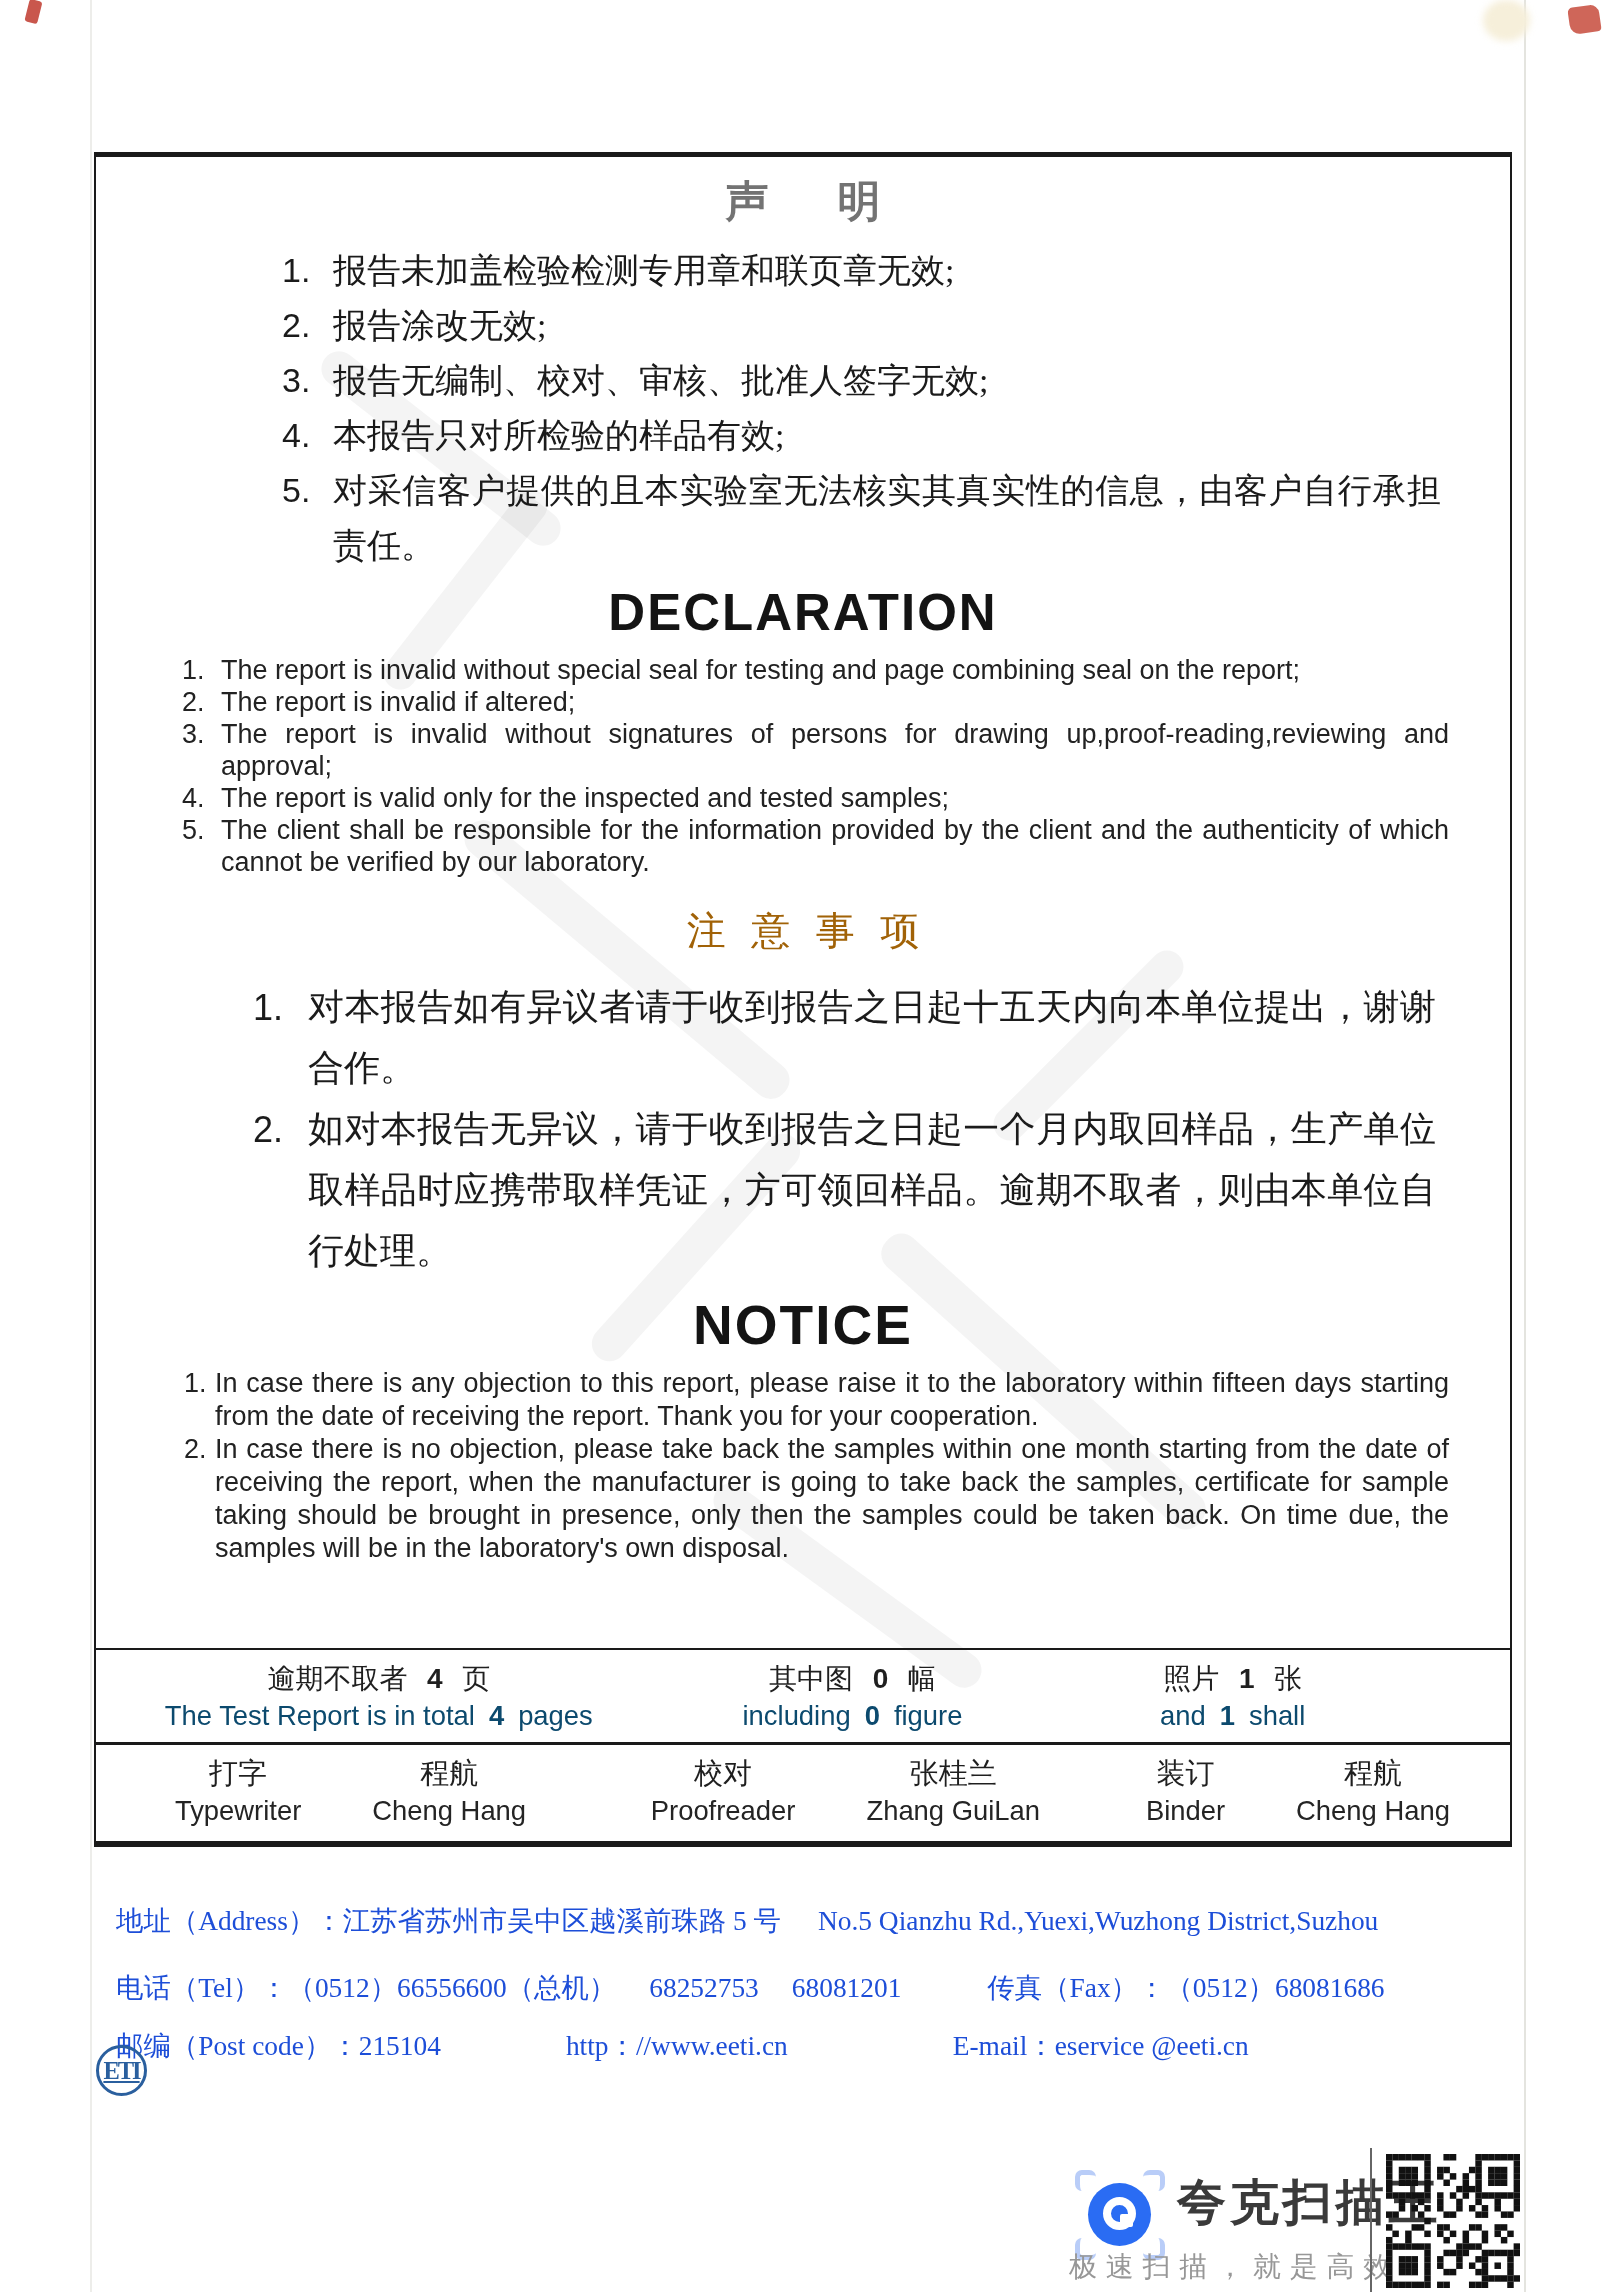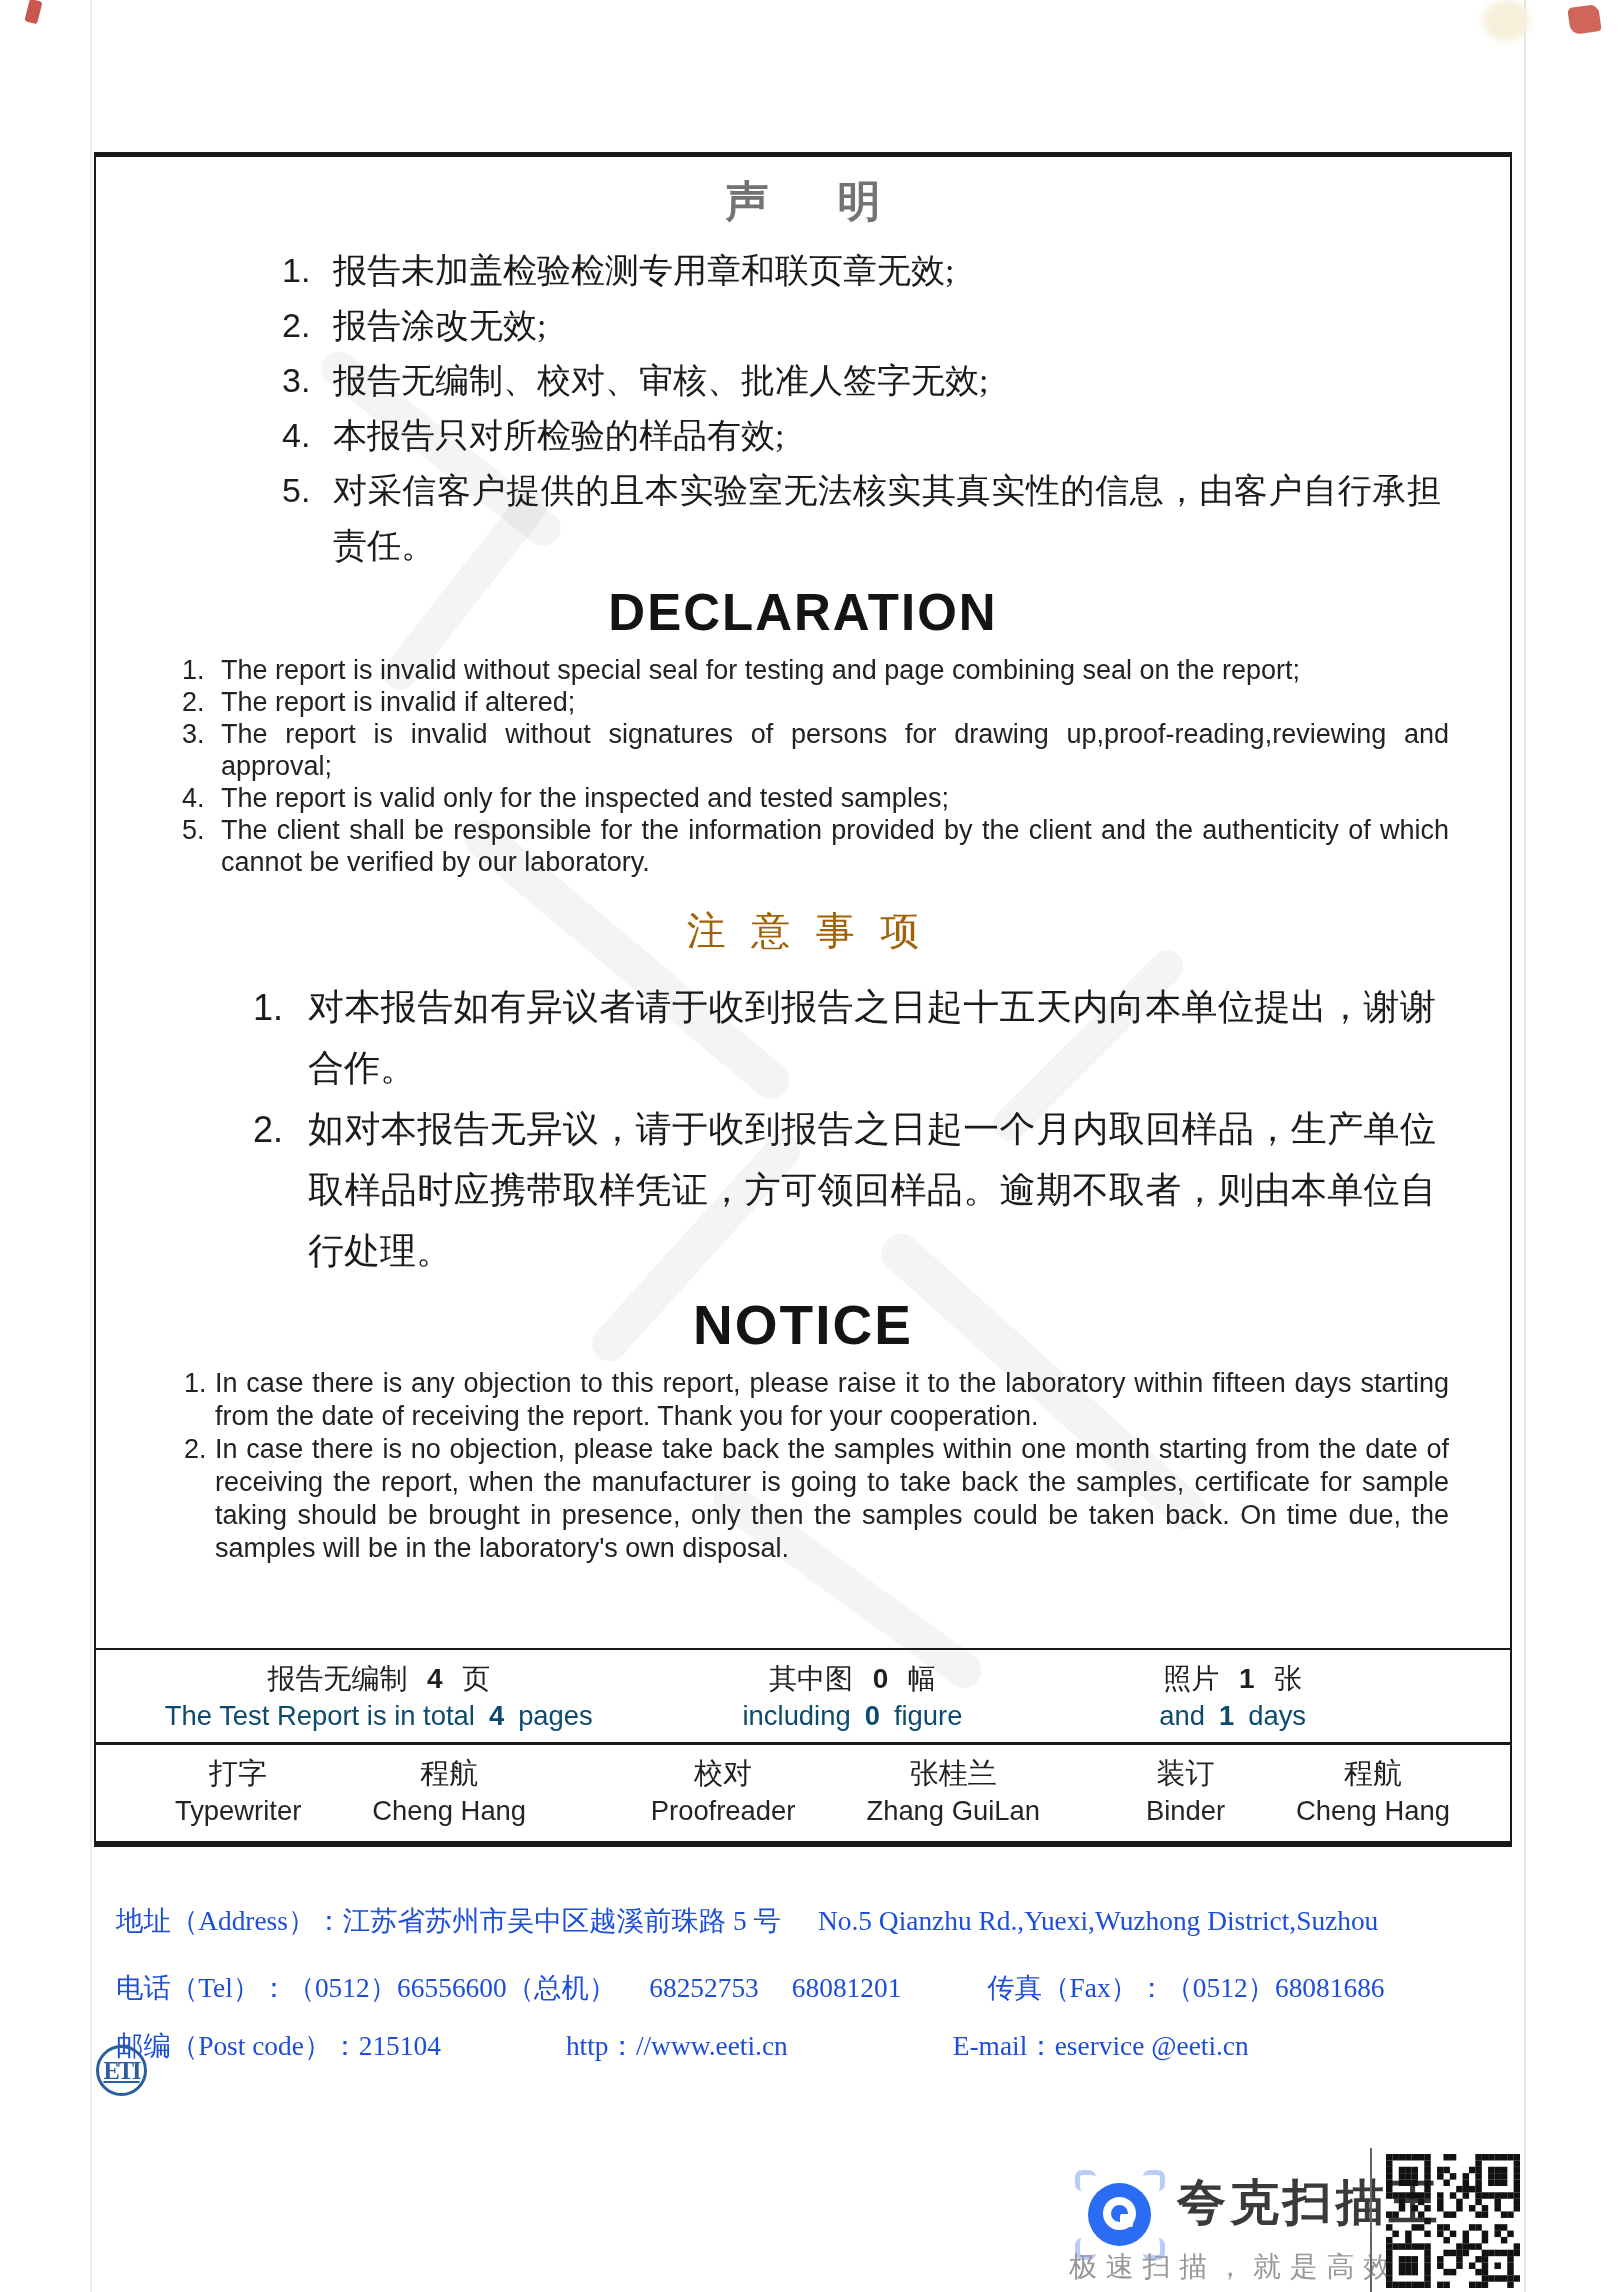--- a/index.html
+++ b/index.html
@@ -198,21 +198,21 @@
       <div class="item">
         <span class="num">2.</span>
         <div class="txt">In case there is no objection, please take back the samples within one month starting from the date of receiving the report, when the manufacturer is going to take back the samples, certificate for sample taking should be brought in presence, only then the samples could be taken back. On time due, the samples will be in the laboratory's own disposal.</div>
       </div>
     </div>
 
     <div class="summary">
       <div class="row1">
         <div class="sum-cell c1">
           <div class="cl">
-            <span>报告无编制</span>
+            <span>逾期不取者</span>
             <span class="val">4</span>
             <span>页</span>
           </div>
           <div class="el">
             <span>The Test Report is in total</span>
             <span class="val">4</span>
             <span>pages</span>
           </div>
         </div>
         <div class="sum-cell c2">
@@ -229,21 +229,21 @@
         </div>
         <div class="sum-cell c3">
           <div class="cl">
             <span>照片</span>
             <span class="val">1</span>
             <span>张</span>
           </div>
           <div class="el">
             <span>and</span>
             <span class="val">1</span>
-            <span>days</span>
+            <span>shall</span>
           </div>
         </div>
       </div>
       <div class="row2">
         <div class="staff-cell s1">
           <div class="staff-pair">
             <div class="cn">打字</div>
             <div class="en">Typewriter</div>
           </div>
           <div class="staff-pair">

